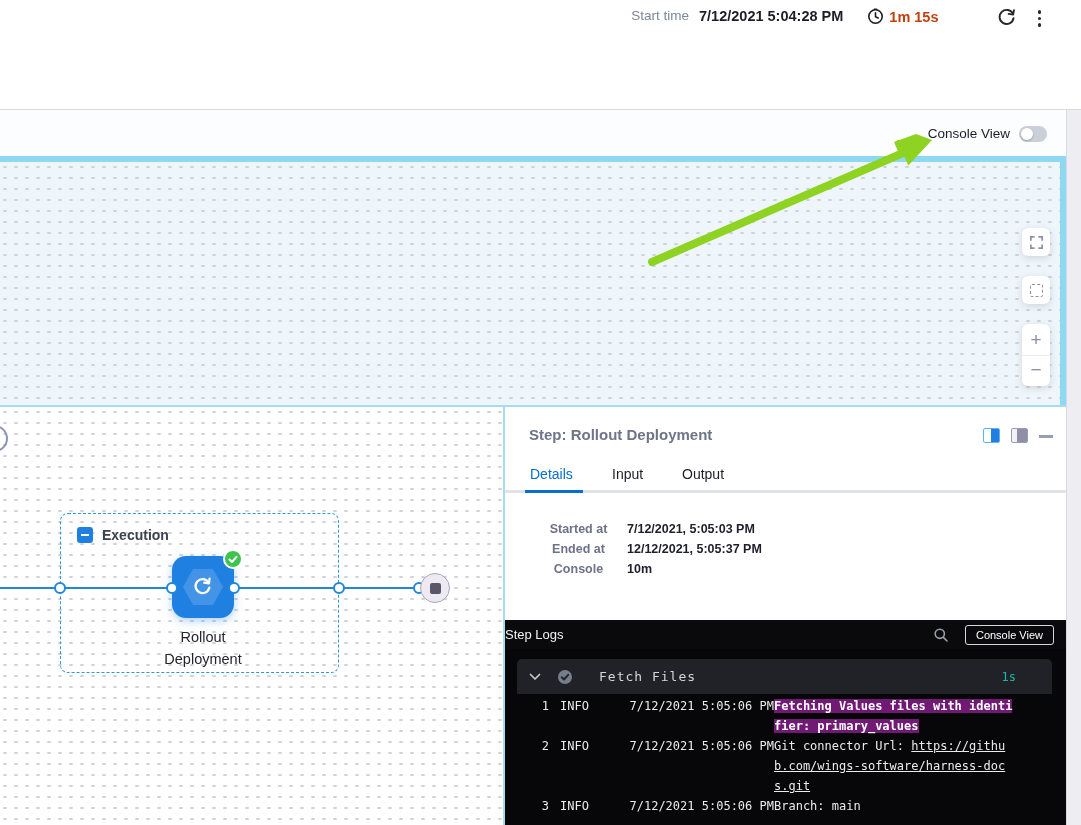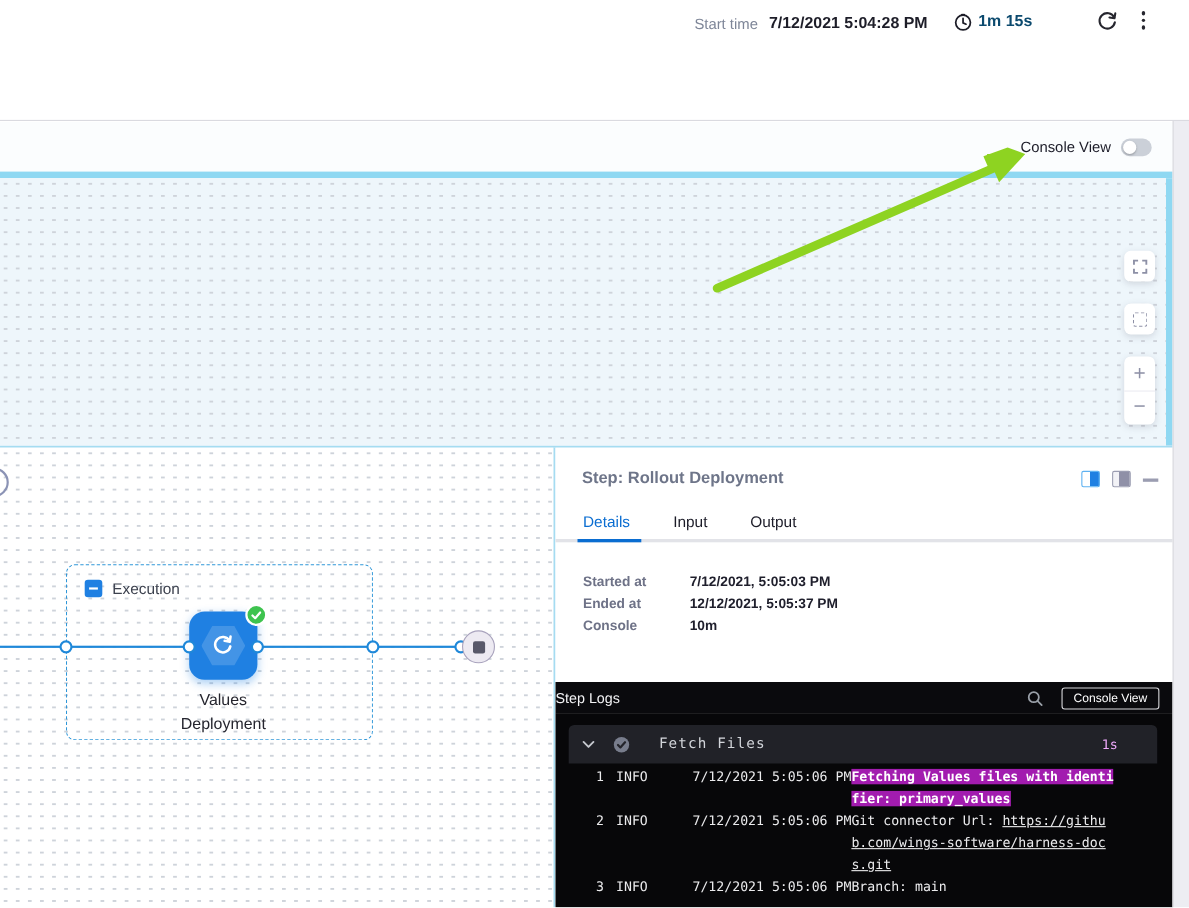--- a/index.html
+++ b/index.html
@@ -1,25 +1,25 @@
 <!DOCTYPE html>
 <html><head>
 <meta charset="utf-8">
 <style>
   * { margin:0; padding:0; box-sizing:border-box; }
   body { background:#fff; font-family:"Liberation Sans", sans-serif; }
   .screen { position:relative; width:1081px; height:825px; overflow:hidden; background:#fff; }
 
   
   .top-header { position:absolute; left:0; top:0; width:1081px; height:110px; background:#fff; border-bottom:1px solid #dadae0; }
-  .header-row { position:absolute; right:38px; top:8px; display:flex; align-items:flex-end; }
+  .header-row { position:absolute; right:38px; top:8px; display:flex; align-items:flex-start; }
   .start-label { color:#7e8698; font-size:13.5px; margin-right:10px; }
   .start-value { color:#1d1d28; font-size:14.5px; font-weight:bold; }
   .clock-wrap { display:flex; align-items:center; margin-left:24px; }
-  .elapsed { color:#0c4a6e; font-size:14.5px; font-weight:bold; margin-left:5px; }
+  .elapsed { color:#c2410c; font-size:14.5px; font-weight:bold; margin-left:5px; }
   .refresh-btn { margin-left:58px; display:flex; align-items:center; cursor:pointer; }
   .kebab { margin-left:20px; display:flex; flex-direction:column; gap:3px; cursor:pointer; padding:2px; }
   .kebab i { width:3.5px; height:3.5px; border-radius:50%; background:#26262e; }
 
   
   .console-row { position:absolute; left:0; top:111px; width:1066px; height:45px; background:#fbfdfe; }
   .console-right { position:absolute; right:19px; top:0; height:45px; display:flex; align-items:center; gap:9px; }
   .console-label { color:#1c1c28; font-size:13.5px; }
   .toggle { position:relative; width:28px; height:16px; border-radius:9px; background:#cbd0d8; cursor:pointer; }
   .toggle .knob { position:absolute; left:2px; top:2px; width:12px; height:12px; border-radius:50%; background:#fff; box-shadow:0 1px 2px rgba(0,0,0,.25); }
@@ -42,21 +42,21 @@
   .ctl-zoom { top:162px; height:62px; flex-direction:column; justify-content:space-between; padding:2px 0; }
   .ctl-zoom .zbtn { width:100%; text-align:center; color:#8d90a6; font-size:19px; line-height:28px; cursor:pointer; }
   .ctl-zoom .zdiv { width:100%; height:1px; background:#ececf2; }
   .marquee-box { width:13px; height:13px; border:1.5px dashed #8d90a6; border-radius:2px; }
 
   
   .pipe-line { position:absolute; left:0; top:180px; width:420px; height:2px; background:#1f88d9; }
   .exec-group { position:absolute; left:60px; top:106px; width:279px; height:160px; border:1.5px dashed #2f97d8; border-radius:8px; }
   .exec-minus { position:absolute; left:16px; top:13px; width:16px; height:16px; border-radius:3px; background:#1f80e2; color:#fff; display:flex; align-items:center; justify-content:center; cursor:pointer; }
   .exec-minus i { display:block; width:8px; height:2px; background:#fff; }
-  .exec-label { position:absolute; left:41px; top:13px; font-size:14px; color:#3c414e; }
+  .exec-label { position:absolute; left:41px; top:13px; font-size:14px; color:#3c414e;font-weight:bold; }
   .node { position:absolute; left:172px; top:149px; width:62px; height:62px; border-radius:14px; background:#1f80e2; box-shadow:0 3px 8px rgba(31,128,226,.35); cursor:pointer; }
   .node .hex { position:absolute; left:11px; top:11px; width:40px; height:40px; background:rgba(255,255,255,.16);
       clip-path:polygon(25% 5%, 75% 5%, 100% 50%, 75% 95%, 25% 95%, 0% 50%); display:flex; align-items:center; justify-content:center; }
   .badge { position:absolute; left:51px; top:-7px; width:20px; height:20px; border-radius:50%; background:#3ec34f; border:2px solid #fff; display:flex; align-items:center; justify-content:center; }
   .node-label { position:absolute; left:143px; top:219px; width:120px; text-align:center; font-size:14.5px; line-height:22px; color:#25252e; }
   .conn-dot { position:absolute; width:12px; height:12px; border-radius:50%; background:#fff; border:2px solid #1f88d9; top:175px; }
   .stop-node { position:absolute; left:420px; top:166px; width:30px; height:30px; border-radius:50%; background:#edeaf2; border:1.5px solid #a9a3bd; display:flex; align-items:center; justify-content:center; cursor:pointer; }
   .stop-node i { display:block; width:11px; height:11px; background:#585869; border-radius:2px; }
   .start-partial { position:absolute; left:-19px; top:18px; width:27px; height:27px; border-radius:50%; border:2px solid #8b93b5; background:transparent; }
 
@@ -66,45 +66,45 @@
   .details-panel { position:absolute; left:505px; top:407px; width:561px; height:418px; background:#fff; }
   .panel-title { position:absolute; left:24px; top:19px; font-size:15px; font-weight:bold; color:#6e7589; }
   .panel-icons { position:absolute; right:13px; top:21px; display:flex; align-items:center; gap:11px; }
   .icon-split { width:17px; height:15px; border:1.5px solid #5fb2f1; border-radius:2px; background:linear-gradient(90deg,#fff 0 45%, #1f80e2 45%); cursor:pointer; }
   .icon-panelgray { width:17px; height:15px; border:1.5px solid #9b9db1; border-radius:2px; background:linear-gradient(90deg,#f2f2f6 0 35%, #8f90a7 35%); cursor:pointer; }
   .icon-min { width:14px; height:2.5px; background:#9b9db1; margin-top:2px; cursor:pointer; }
   .tab { position:absolute; top:59px; font-size:14px; color:#1c1c28; cursor:pointer; }
   .tab.active { color:#0a6dd1; }
   .tab-divider { position:absolute; left:0; top:83px; width:561px; height:2.5px; background:#e2e3e8; }
   .tab-underline { position:absolute; left:20px; top:83px; width:58px; height:3px; background:#0a6dd1; z-index:2; }
-  .details-list { position:absolute; left:25px; top:112px; }
+  .details-list { position:absolute; left:25px; top:112px;text-align:center; }
   .drow { display:flex; height:20px; align-items:center; }
   .dlabel { width:97px; font-size:12.5px; font-weight:bold; color:#6e7287; }
   .dvalue { font-size:12.5px; font-weight:bold; color:#1f1f2c; }
 
   
   .logs { position:absolute; left:0; top:213px; width:561px; height:205px; }
   .logs-bar { position:absolute; left:0; top:0; width:561px; height:29px; background:#0a0a0d; display:flex; align-items:center; }
   .logs-title { color:#f2f2f4; font-size:13px; }
   .logs-spacer { flex:1; }
   .search-btn { margin-right:16px; cursor:pointer; display:flex; }
   .consoleview-btn { margin-right:12px; border:1px solid #d8d8dc; border-radius:3px; color:#fff; font-size:11px; padding:3px 10px; cursor:pointer; background:transparent; }
   .logs-body { position:absolute; left:0; top:29px; width:561px; height:176px; background:#070709; overflow:hidden; }
   .log-card-header { position:absolute; left:12px; top:10px; width:535px; height:35px; background:#212228; border-radius:5px 5px 0 0; display:flex; align-items:center; cursor:pointer; }
   .chev { margin-left:12px; display:flex; }
   .gcheck { margin-left:16px; display:flex; }
   .gname { margin-left:26px; font-family:"DejaVu Sans Mono", monospace; font-size:13px; color:#d2d5da; letter-spacing:1px; }
-  .gdur { margin-left:auto; margin-right:36px; font-size:12px; color:#f0abfc; font-family:"DejaVu Sans Mono", monospace; }
+  .gdur { margin-left:auto; margin-right:36px; font-size:12px; color:#14b8a6; font-family:"DejaVu Sans Mono", monospace; }
   .log-rows { position:absolute; left:12px; top:47px; width:535px; font-family:"DejaVu Sans Mono", monospace; font-size:12px; line-height:20px; color:#ebebed; }
   .lrow { display:flex; align-items:flex-start; }
   .ln { width:32px; text-align:right; flex:none; }
   .lv { width:40px; margin-left:11px; flex:none; }
   .lt { width:166px; margin-left:8px; flex:none;text-align:right; }
   .lm { width:245px; word-break:break-all; }
-  .lm .hl { font-weight:bold; color:#fff; background:#a21caf; }
+  .lm .hl { font-weight:bold; color:#fff; background:#701a75; }
   .lm a { color:#ebebed; text-decoration:underline; }
 
   
   .right-strip { position:absolute; left:1066px; top:110px; width:15px; height:715px; background:#ededf2; border-left:1px solid #d9d9df; }
 </style>
 </head>
 <body>
 
 <div class="screen">
 
@@ -192,21 +192,21 @@
           <path d="M16.6 6.5 A 7 7 0 1 0 17.4 11.6" fill="none" stroke="#fff" stroke-width="2.3" stroke-linecap="round"></path>
           <path d="M17.6 2.6 L16.9 7.4 L12.2 6.6" fill="none" stroke="#fff" stroke-width="2.3" stroke-linecap="round" stroke-linejoin="round"></path>
         </svg>
       </span>
       <span class="badge">
         <svg width="10" height="9" viewBox="0 0 10 9">
             <path d="M1.5 4.5 L4 7 L8.5 1.8" fill="none" stroke="#fff" stroke-width="2" stroke-linecap="round" stroke-linejoin="round"></path>
           </svg>
       </span>
     </div>
-    <div class="node-label">Values Deployment</div>
+    <div class="node-label">Rollout Deployment</div>
 
     <span class="conn-dot" style="left:54px"></span>
     <span class="conn-dot" style="left:166px"></span>
     <span class="conn-dot" style="left:228px"></span>
     <span class="conn-dot" style="left:333px"></span>
     <span class="conn-dot" style="left:413px"></span>
 
     <div class="stop-node">
         <i></i>
       </div>

